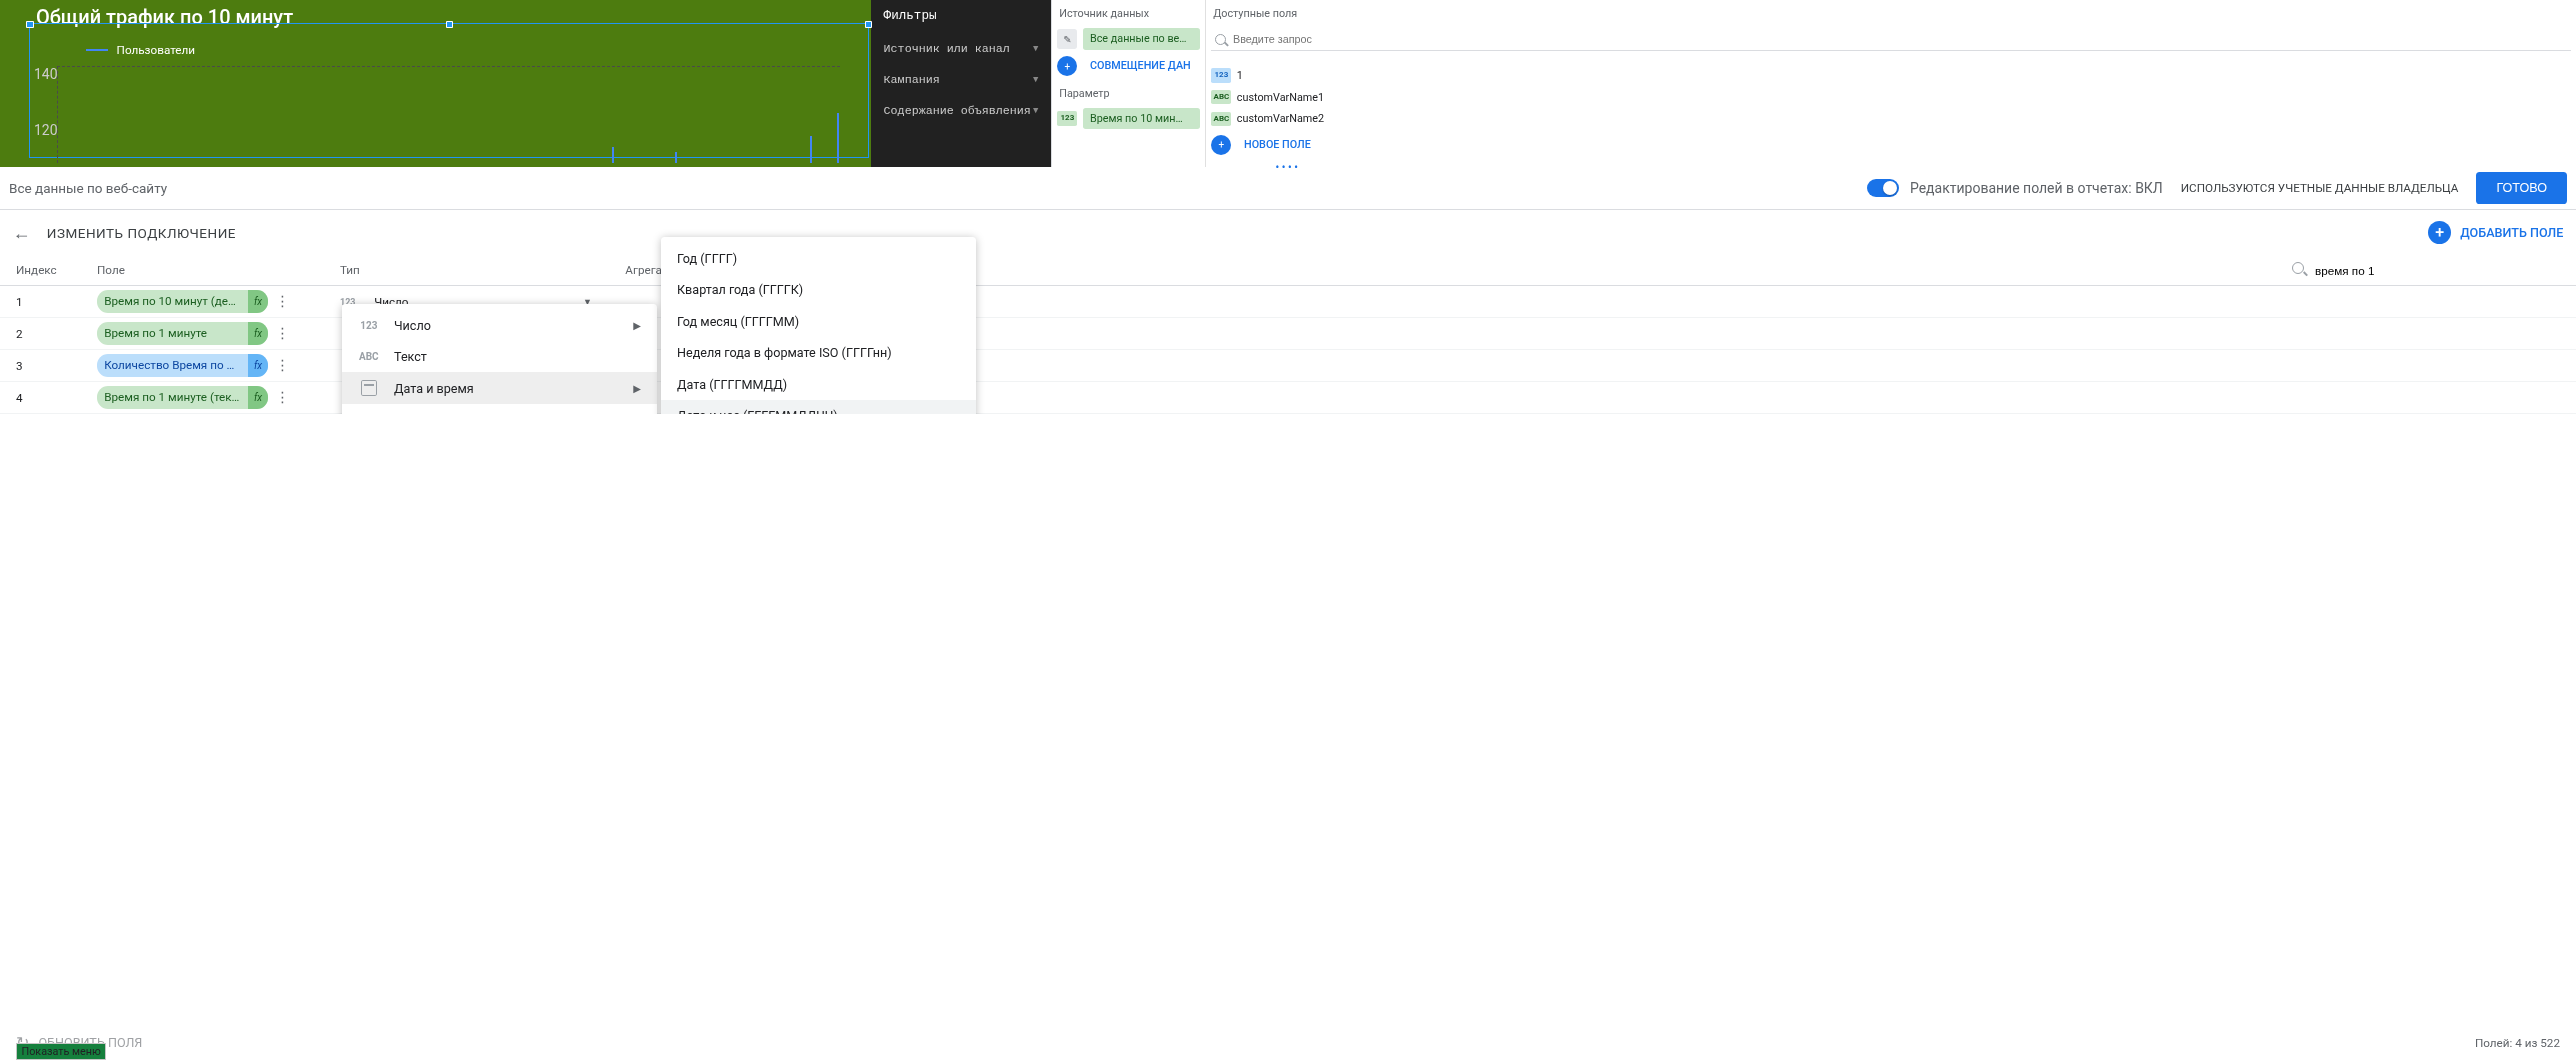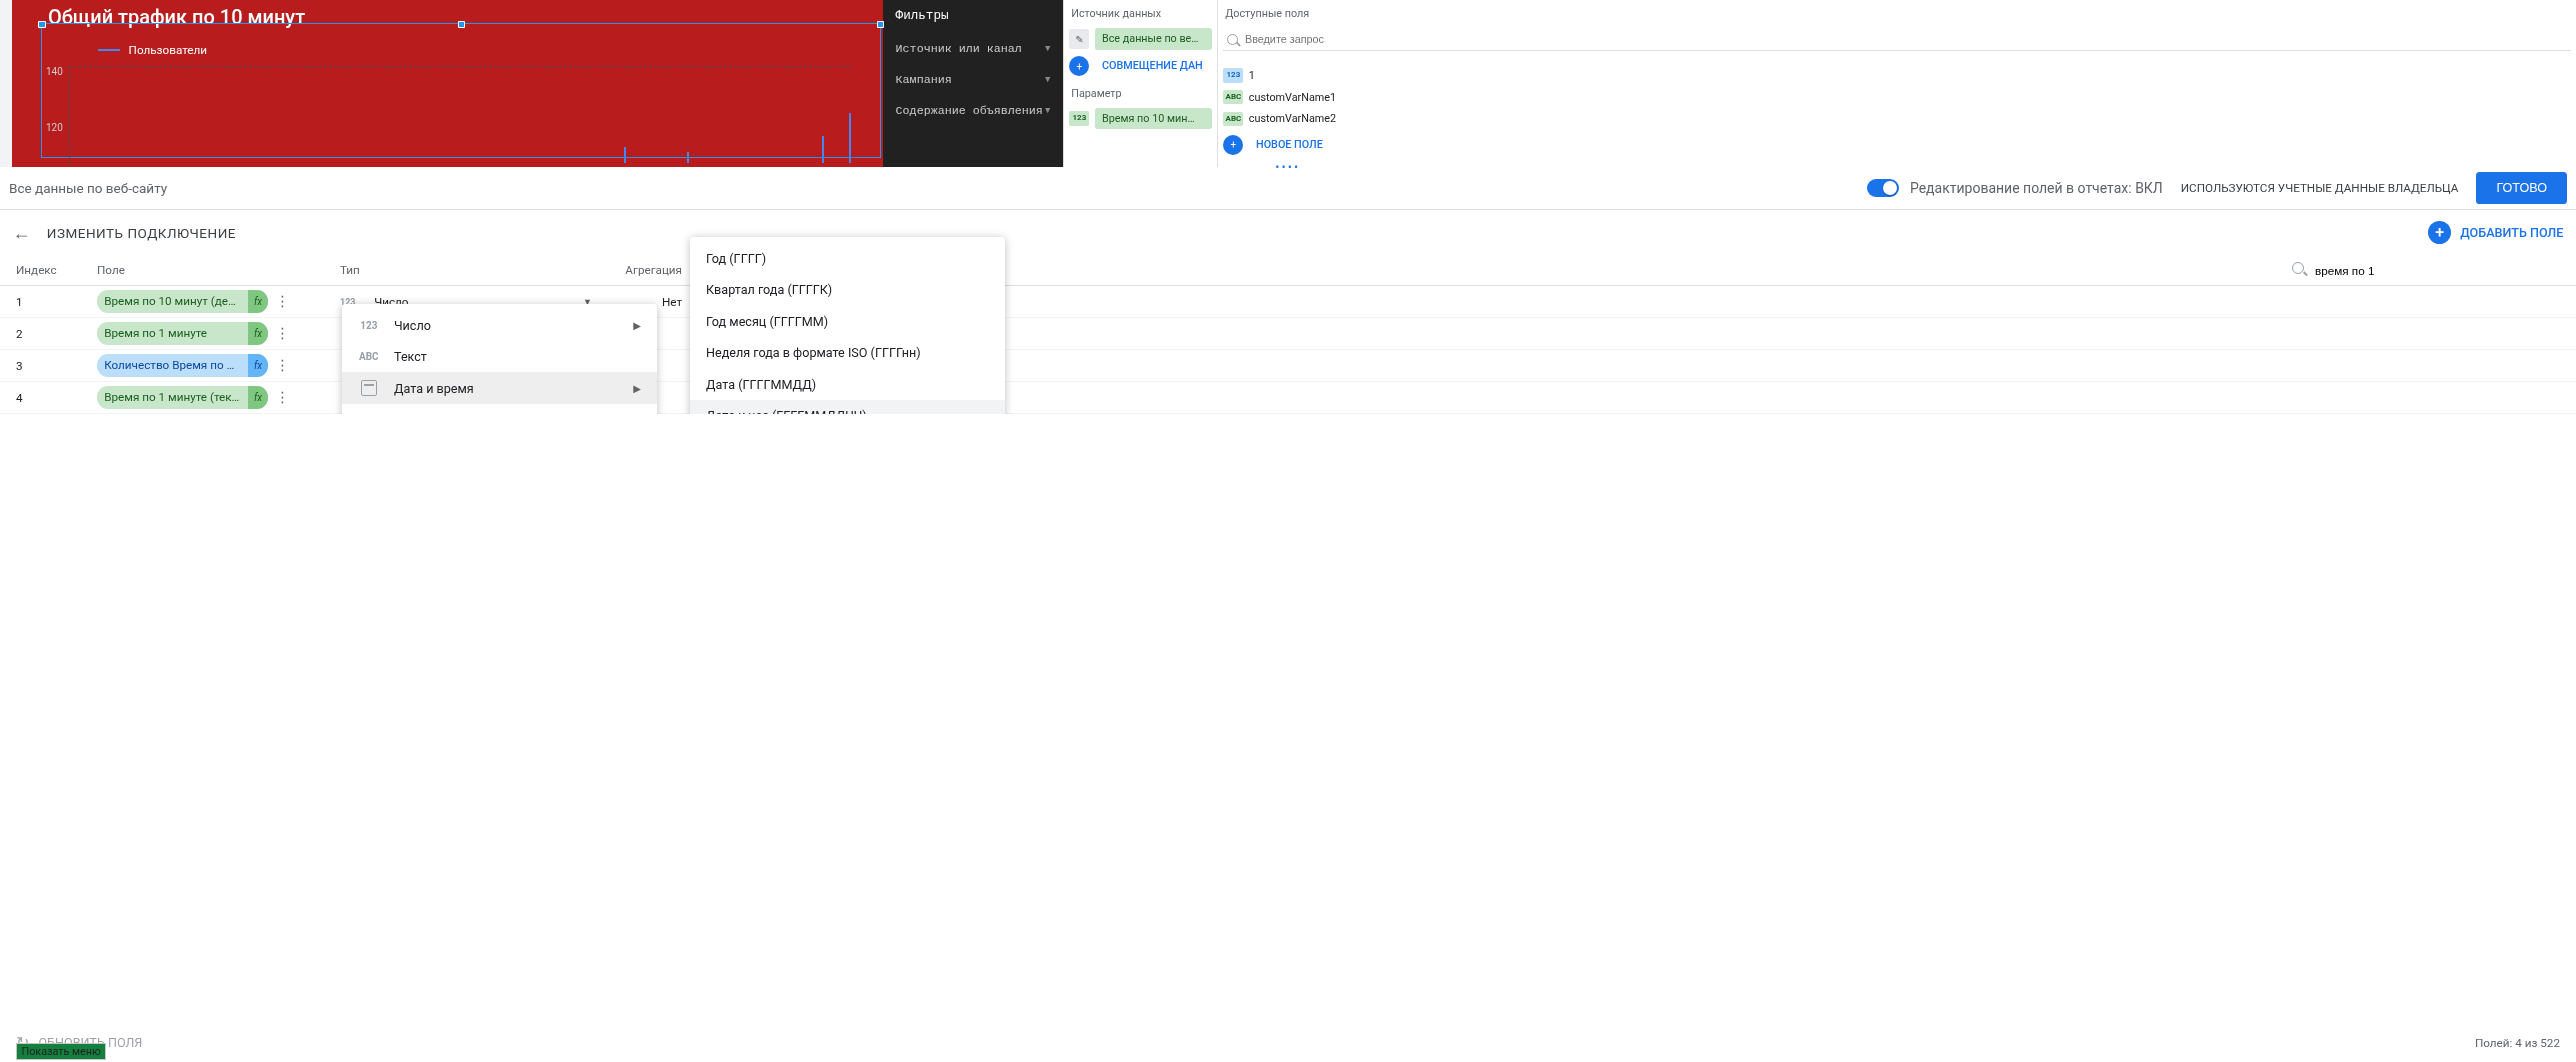--- a/index.html
+++ b/index.html
@@ -1,27 +1,27 @@
 <!DOCTYPE html>
 <html style="font-size:14.4px"><head>
 <meta charset="utf-8">
 <style>
 * { box-sizing: border-box; margin: 0; padding: 0; }
 body { font-family: Roboto, 'Helvetica Neue', Arial, sans-serif; font-size: 11.7px; color: #202124; background: #fff; overflow: hidden; }
 
 .top-section { display: flex; height: 167px; background: #f1f3f4; }
-.chart-area { position: relative; width: 871px; background: #b91c1c; margin-left: 12px; }
+.chart-area { position: relative; width: 871px; background: #4d7c0f; }
 .chart-title { position: absolute; left: 36px; top: 5.4px; font-size: 20px; font-weight: 500; color: #fff; }
 .chart-selection { position: absolute; left: 29px; top: 23.4px; right: 1.8px; height: 135px; border: 0.9px solid #2196f3; }
 .sel-handle { position: absolute; width: 7.2px; height: 7.2px; background: #2196f3; border: 0.9px solid #fff; border-radius: 0.9px; }
 .sh-tl { top: -3.6px; left: -3.6px; } .sh-tc { top: -3.6px; left: 50%; margin-left: -3.6px; } .sh-tr { top: -3.6px; right: -3.6px; }
 .chart-legend { position: absolute; left: 86px; top: 43px; display: flex; align-items: center; gap: 9px; color: #fff; font-size: 11.7px; }
 .legend-line { width: 21.6px; height: 1.8px; background: #4285f4; }
 .chart-axis { position: absolute; left: 57px; top: 66px; bottom: 4.5px; width: 783px; border-left: 0.9px dashed #4a4a4a; border-top: 0.9px dashed #4a4a4a; }
-.y-tick { position: absolute; left: 34px; font-size: 10px; color: #ccc; }
+.y-tick { position: absolute; left: 34px; font-size: 14px; color: #ccc; }
 .y-140 { top: 66px; } .y-120 { top: 122px; text-align: center; }
 .bar-short { position: absolute; bottom: 4.5px; width: 1.8px; background: #4285f4; }
 
 .filters-panel { width: 180px; background: #212121; padding: 9px 12.6px; color: #fff; font-family: Liberation Mono, monospace; }
 .filters-title { font-size: 12.6px; font-weight: 500; margin-bottom: 10.8px; }
 .filter-row { display: flex; justify-content: space-between; align-items: center; height: 31px; font-size: 11.7px; color: #ccc; cursor: pointer; }
 .filter-arrow { font-size: 9px; color: #888; }
 
 .side-panel { flex: 1; background: #fff; border-left: 0.9px solid #dadce0; display: flex; }
 .side-left { width: 153px; padding: 7.2px 5.4px; }
@@ -74,21 +74,21 @@
 .field-chip.blue .field-chip-text { color: #0d47a1; }
 .fx-badge { width: 20px; height: 23.4px; background: #81c784; color: #1b5e20; font-size: 10px; font-style: italic; display: flex; align-items: center; justify-content: center; }
 .field-chip.blue .fx-badge { background: #64b5f6; color: #0d47a1; }
 .more-dots { width: 18px; text-align: center; color: #5f6368; cursor: pointer; font-size: 14.4px; line-height: 7.2px; }
 .type-cell { display: flex; align-items: center; gap: 12.6px; cursor: pointer; }
 .type-icon-123 { width: 21.6px; font-size: 9px; font-weight: 700; color: #9aa0a6; }
 .type-dropdown-arrow { margin-left: auto; font-size: 9px; color: #5f6368; }
 
 .popover { position: absolute; background: #fff; box-shadow: 0 1.8px 9px rgba(0,0,0,0.25); border-radius: 3.6px; z-index: 10; }
 .popover.type-menu { left: 342px; top: 49px; width: 315px; padding: 5.4px 0; }
-.popover.date-menu { left: 690px; top: -18px; width: 315px; padding: 5.4px 0; max-height: 333px; overflow: hidden; }
+.popover.date-menu { left: 661px; top: -18px; width: 315px; padding: 5.4px 0; max-height: 333px; overflow: hidden; }
 .menu-item { display: flex; align-items: center; height: 31.5px; padding: 0 16px; font-size: 12.6px; cursor: pointer; gap: 14.4px; }
 .menu-item:hover, .menu-item.hover { background: #f1f3f4; }
 .menu-item.selected { background: #eeeeee; }
 .menu-icon { width: 21.6px; height: 18px; display: flex; align-items: center; justify-content: center; color: #9aa0a6; font-size: 10px; font-weight: 700; }
 .menu-sub-arrow { margin-left: auto; color: #5f6368; font-size: 10px; }
 .menu-divider { height: 0.9px; background: #e0e0e0; margin: 3.6px 0; }
 .cal-icon { width: 16px; height: 16px; border: 1.8px solid #9aa0a6; border-radius: 1.8px; position: relative; }
 .cal-icon::before { content: ''; position: absolute; left: 1.8px; right: 1.8px; top: 2.7px; height: 1.8px; background: #9aa0a6; }
 .globe-icon { width: 16px; height: 16px; border: 1.8px solid #9aa0a6; border-radius: 50%; position: relative; }
 .link-icon { width: 18px; height: 9px; border: 1.8px solid #9aa0a6; border-radius: 4.5px; position: relative; }

